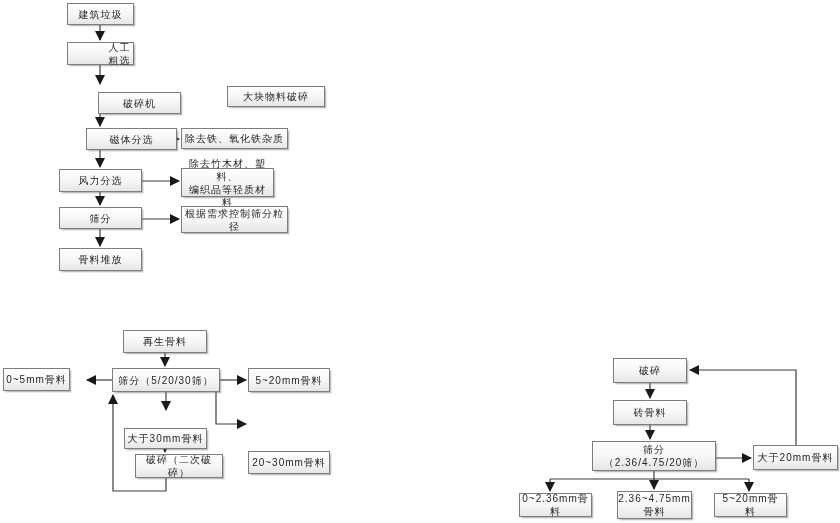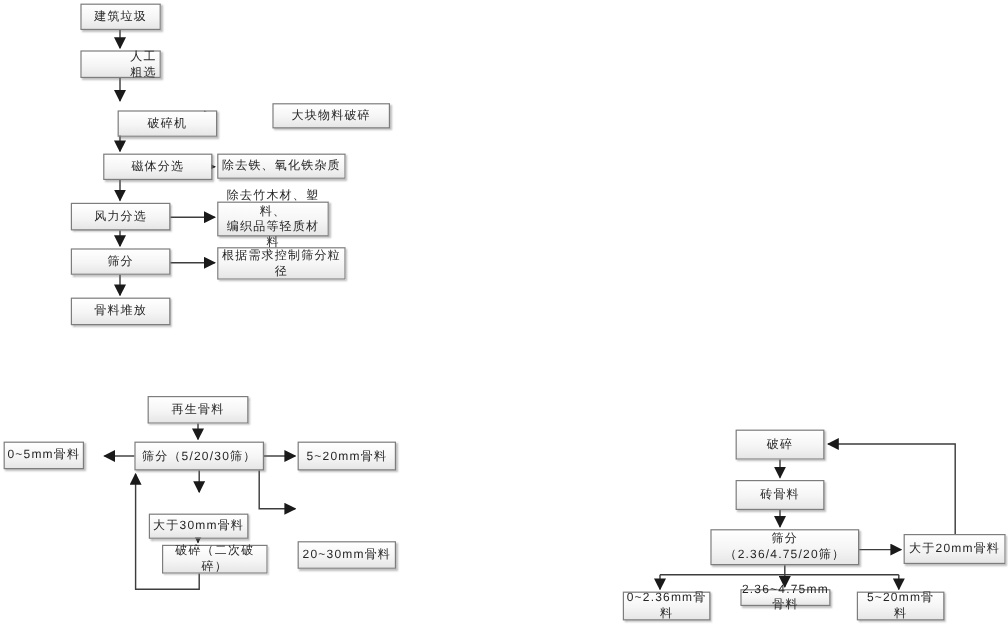--- a/index.html
+++ b/index.html
@@ -95,17 +95,17 @@
   <div class="node" style="left:248px;top:411px;width:82px;height:23px;margin-top:40px;">20~30mm骨料</div>
   <div class="node" style="left:124px;top:428px;width:83px;height:21px;">大于30mm骨料</div>
   <div class="node" style="left:122px;top:454px;width:88px;height:24px;margin-left:13px;">破碎（二次破碎）</div>
 
   <div class="node" style="left:613px;top:358px;width:74px;height:25px;">破碎</div>
   <div class="node" style="left:613px;top:400px;width:74px;height:25px;">砖骨料</div>
   <div class="node" style="left:592px;top:441px;width:124px;height:30px;">筛分
 （2.36/4.75/20筛）</div>
   <div class="node" style="left:753px;top:445px;width:85px;height:25px;">大于20mm骨料</div>
   <div class="node" style="left:519px;top:493px;width:73px;height:24px;">0~2.36mm骨料</div>
-  <div class="node" style="left:617px;top:491px;width:75px;height:14px;">2.36~4.75mm
+  <div class="node" style="left:617px;top:491px;width:75px;height:28px;">2.36~4.75mm
 骨料</div>
   <div class="node" style="left:714px;top:493px;width:73px;height:24px;">5~20mm骨料</div>
 
 </div>
 
 </body></html>

